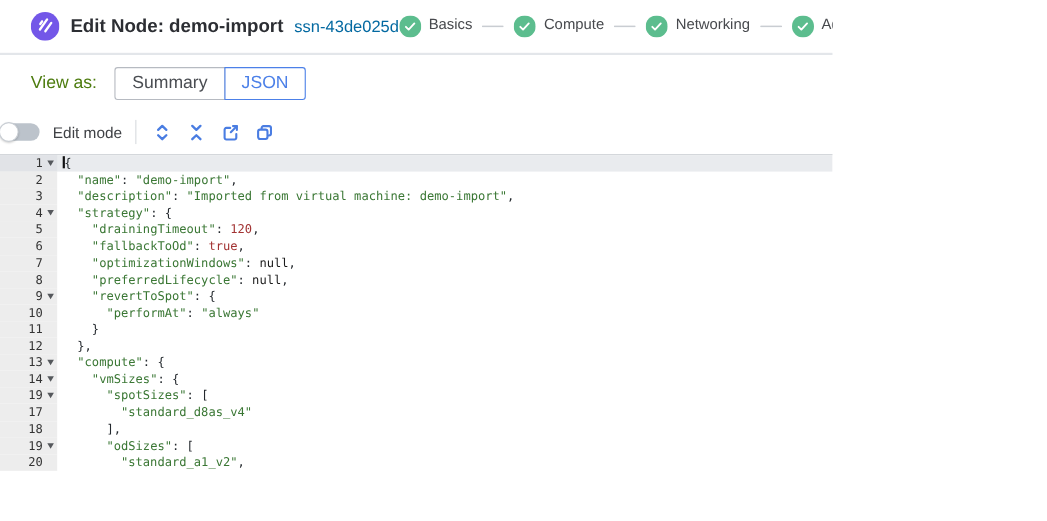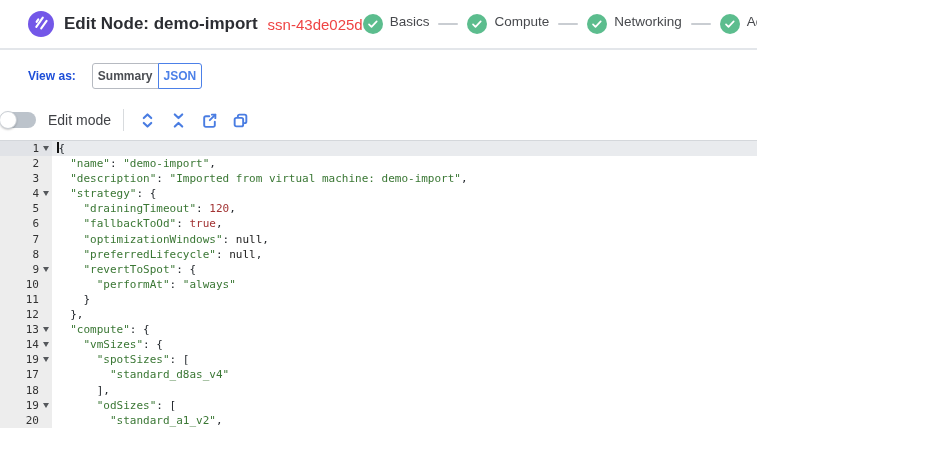--- a/index.html
+++ b/index.html
@@ -9,40 +9,40 @@
     background:#fff; font-family:"Liberation Sans", sans-serif; color:#333;
   }
 
   
   .header {
     height:50px; display:flex; align-items:center;
     padding:0 14px 0 28px; border-bottom:2px solid #e3e6ea;
   }
   .logo { width:26px; height:26px; display:inline-flex; margin-right:10px; flex:0 0 auto; }
   .title { font-size:17px; font-weight:bold; color:#2c2e33; white-space:nowrap; }
-  .subtitle { font-size:15px; color:#ef4444; margin-left:10px; white-space:nowrap; }
+  .subtitle { font-size:15px; color:#0369a1; margin-left:10px; white-space:nowrap; }
 
   .stepper { margin-left:auto; display:flex; align-items:center; }
   .step { display:flex; align-items:flex-start; gap:7px; cursor:pointer; }
   .step-label { font-size:13.5px; color:#47494d; white-space:nowrap; }
   .step.active .step-label { color:#3d7ff2; font-weight:bold; }
   .step-num {
     width:20px; height:20px; border-radius:50%; background:#4285f4; color:#fff;
     font-size:12px; font-weight:bold; display:flex; align-items:center; justify-content:center;
   }
   .connector { width:20px; height:0; border-top:2px solid #c9cdd2; margin:0 9px; border-radius:2px; }
 
   
   .viewas-row { display:flex; align-items:center; margin:12px 0 0 28px; gap:16px; height:28px; }
-  .viewas-label { font-size:12px; font-weight:bold; color:#1d4ed8; }
+  .viewas-label { font-size:16px; font-weight:normal; color:#4d7c0f; }
   .seg { display:flex; }
   .seg-btn {
-    font-family:"Liberation Sans", sans-serif; font-size:12px; font-weight:bold;
+    font-family:"Liberation Sans", sans-serif; font-size:16px; font-weight:normal;
     background:#fff; color:#4a4d52; border:1px solid #b6bac1;
-    padding:6px 5px; cursor:pointer; line-height:1;
+    padding:6px 15px; cursor:pointer; line-height:1;
   }
   .seg-btn:first-child { border-radius:3px 0 0 3px; }
   .seg-btn:last-child { border-radius:0 3px 3px 0; margin-left:-1px; }
   .seg-btn.selected { color:#4c80e8; border-color:#4c80e8; position:relative; z-index:1; }
 
   
   .toolbar-row {
     display:flex; align-items:center; 
     margin-top:18px; padding-right:14px; gap:12px; height:24px;
   }

